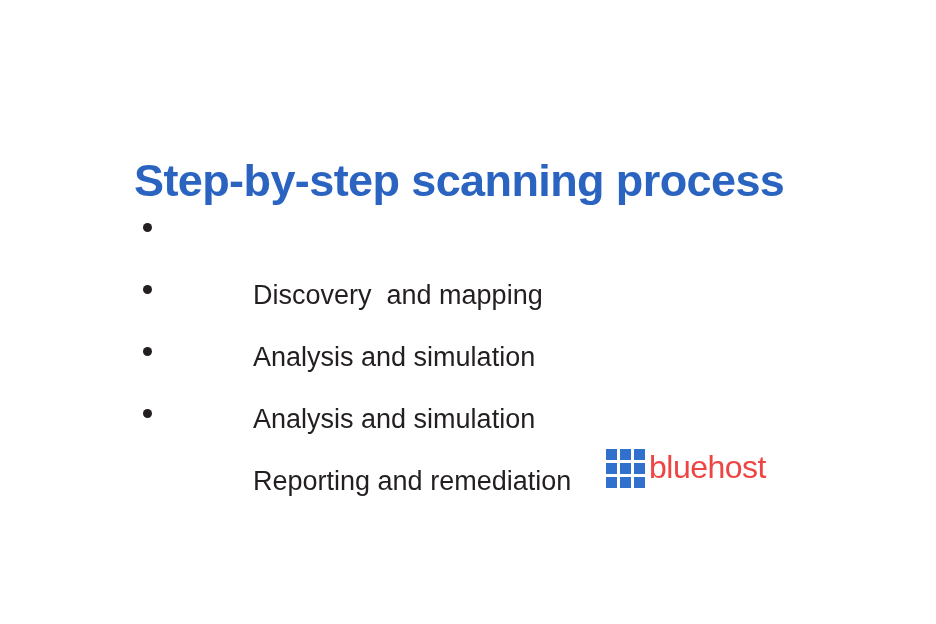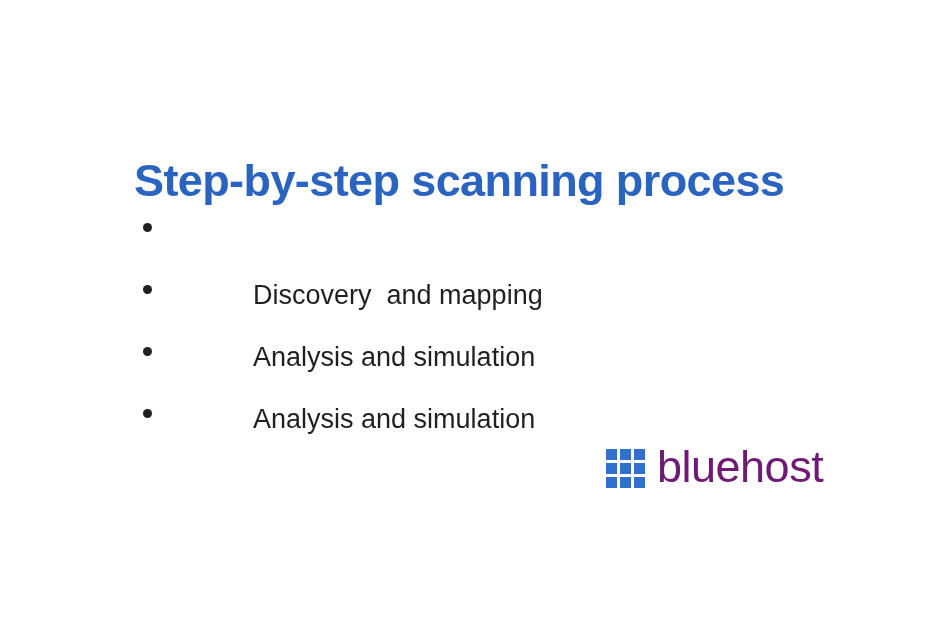--- a/index.html
+++ b/index.html
@@ -78,27 +78,27 @@
     grid-template-rows: repeat(3, 11px);
     gap: 3px;
     margin-top: 3px;
   }
   .logo-grid-cell {
     width: 11px;
     height: 11px;
     background: #3170cc;
   }
   .logo-wordmark {
-    margin-left: 12px;
+    margin-left: 4px;
     font-family: "Liberation Sans", sans-serif;
-    font-size: 45px;
+    font-size: 32px;
     font-weight: 300;
     line-height: 46px;
     letter-spacing: -0.5px;
-    color: #701a75;
+    color: #ef4444;
     white-space: nowrap;
   }
 </style>
 </head>
 <body>
 
 <div class="slide">
 
   <h1 class="slide-title">Step-by-step scanning process</h1>
 
@@ -110,20 +110,21 @@
     <li class="bullet-item">
       <span class="bullet-marker"></span>
       <span class="bullet-text">Analysis and simulation</span>
     </li>
     <li class="bullet-item">
       <span class="bullet-marker"></span>
       <span class="bullet-text">Analysis and simulation</span>
     </li>
     <li class="bullet-item">
       <span class="bullet-marker"></span>
+      <span class="bullet-text">Reporting and remediation</span>
     </li>
   </ul>
 
   <div class="logo">
     <div class="logo-grid">
       <span class="logo-grid-cell"></span>
       <span class="logo-grid-cell"></span>
       <span class="logo-grid-cell"></span>
       <span class="logo-grid-cell"></span>
       <span class="logo-grid-cell"></span>

